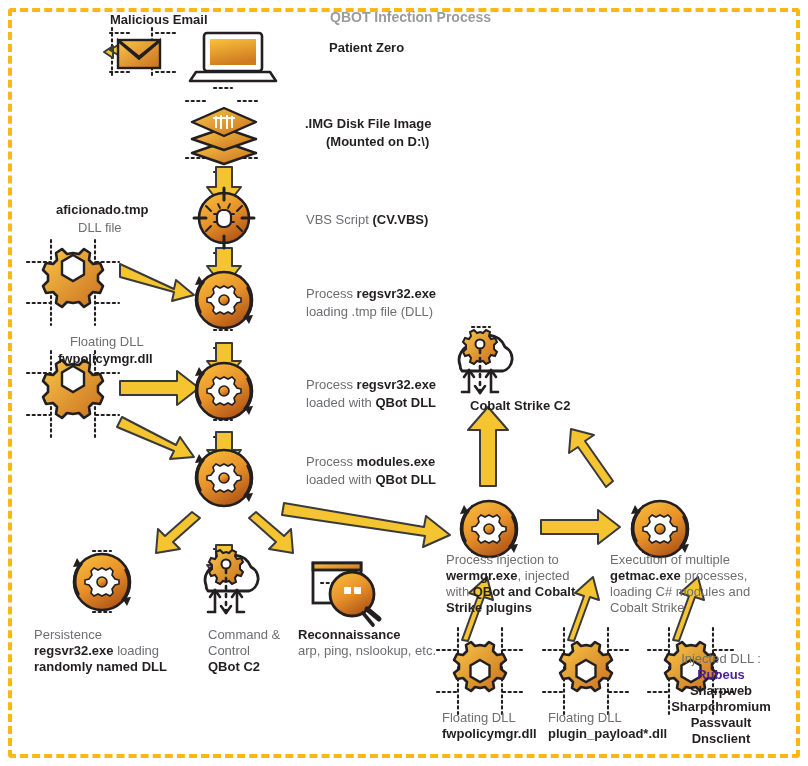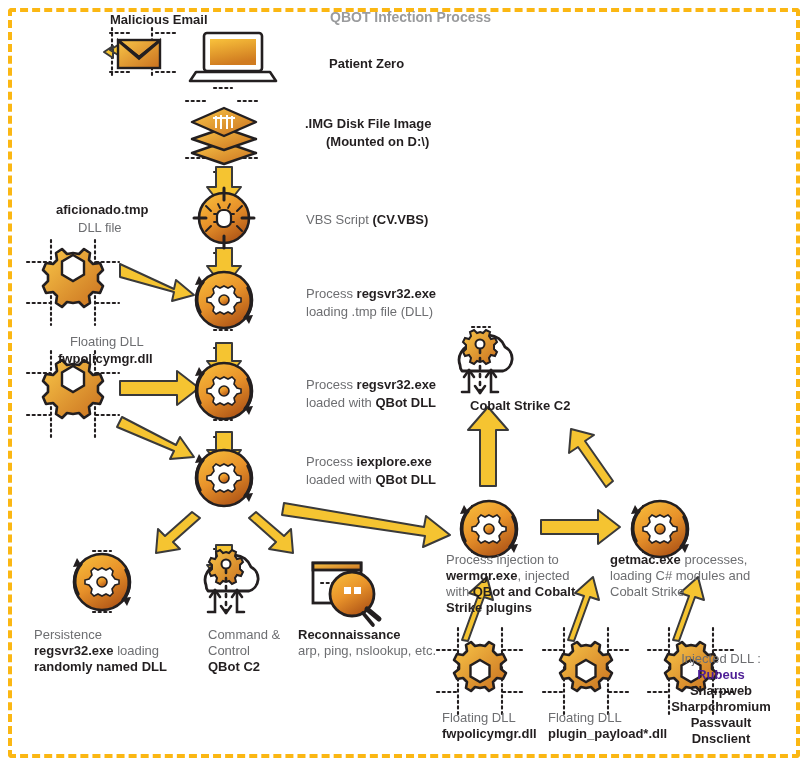--- a/index.html
+++ b/index.html
@@ -326,21 +326,21 @@
       </g>
       <circle cx="352" cy="594" r="22" fill="url(#gr)" stroke="#231f20" stroke-width="2.8"></circle>
       <rect x="344" y="587" width="7" height="7" fill="#ffffff"></rect>
       <rect x="354" y="587" width="7" height="7" fill="#ffffff"></rect>
       <path d="M367,609 l12,10" stroke="#231f20" stroke-width="5" stroke-linecap="round"></path>
       <path d="M363,613 l10,12" stroke="#231f20" stroke-width="3.6" stroke-linecap="round" fill="none"></path>
     </g>
   </svg>
 
   <div class="lbl dark" style="left:78px;top:12px;font-weight:bold;">Malicious Email</div>
-  <div class="lbl dark" style="left:297px;top:56px;font-weight:bold;">Patient Zero</div>
+  <div class="lbl dark" style="left:297px;top:40px;font-weight:bold;">Patient Zero</div>
 
   <div>
     <div class="lbl dark" style="left:273px;top:116px;font-weight:bold;">.IMG Disk File Image</div>
     <div class="lbl dark" style="left:294px;top:134px;font-weight:bold;">(Mounted on D:\)</div>
   </div>
 
   <div class="lbl" style="left:274px;top:212px;"><span>VBS Script </span><b>(CV.VBS)</b></div>
 
   <div>
     <div class="lbl" style="left:24px;top:202px;color:#231f20;font-weight:bold;">aficionado.tmp</div>
@@ -356,21 +356,21 @@
     <div class="lbl" style="left:38px;top:334px;">Floating DLL</div>
     <div class="lbl" style="left:26px;top:351px;color:#231f20;font-weight:bold;">fwpolicymgr.dll</div>
   </div>
 
   <div>
     <div class="lbl" style="left:274px;top:377px;"><span>Process </span><b>regsvr32.exe</b></div>
     <div class="lbl" style="left:274px;top:395px;"><span>loaded with </span><b>QBot DLL</b></div>
   </div>
 
   <div>
-    <div class="lbl" style="left:274px;top:454px;"><span>Process </span><b>iexplore.exe</b></div>
+    <div class="lbl" style="left:274px;top:454px;"><span>Process </span><b>modules.exe</b></div>
     <div class="lbl" style="left:274px;top:472px;"><span>loaded with </span><b>QBot DLL</b></div>
   </div>
 
   <div class="lbl dark" style="left:438px;top:398px;font-weight:bold;">Cobalt Strike C2</div>
 
   <div class="lbl c" style="left:2px;top:627px;width:202px;">
     <div>Persistence</div>
     <div><b>regsvr32.exe</b><span> loading</span></div>
     <div><b>randomly named DLL</b></div>
   </div>
@@ -387,20 +387,21 @@
   </div>
 
   <div class="lbl c" style="left:414px;top:552px;width:150px;">
     <div>Process injection to</div>
     <div><b>wermgr.exe</b><span>, injected</span></div>
     <div><span>with </span><b>QBot and Cobalt</b></div>
     <div><b>Strike plugins</b></div>
   </div>
 
   <div class="lbl c" style="left:578px;top:552px;width:164px;">
+    <div>Execution of multiple</div>
     <div><b>getmac.exe</b><span> processes,</span></div>
     <div>loading C# modules and</div>
     <div>Cobalt Strike</div>
   </div>
 
   <div class="lbl c" style="left:410px;top:710px;width:140px;">
     <div>Floating DLL</div>
     <div><b>fwpolicymgr.dll</b></div>
   </div>
 

